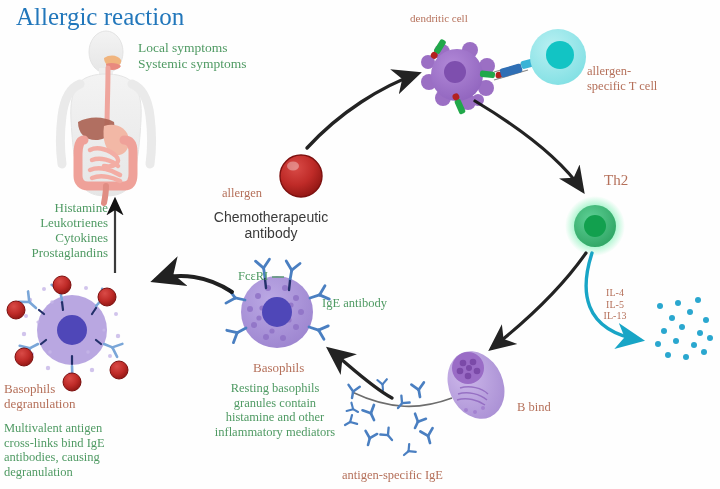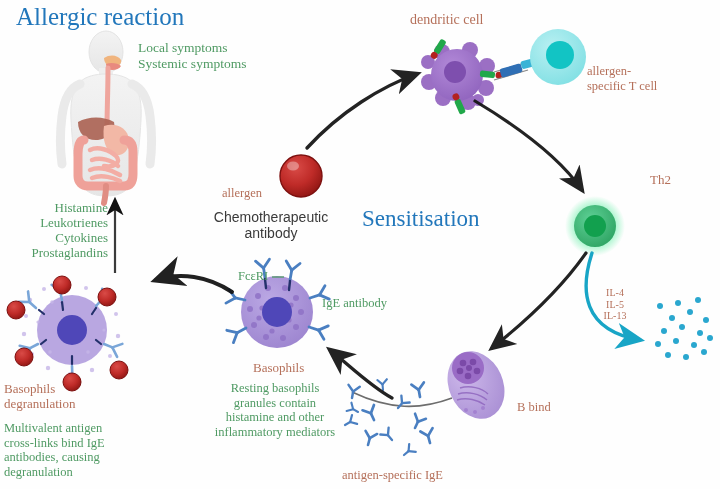--- a/index.html
+++ b/index.html
@@ -414,41 +414,40 @@
         <circle cx="24" cy="357" r="9" fill="url(#gAllergen)" stroke="#7d100f" stroke-width="1"></circle>
         <circle cx="16" cy="310" r="9" fill="url(#gAllergen)" stroke="#7d100f" stroke-width="1"></circle>
       </g>
     </g>
 
     <line x1="272" y1="277" x2="284" y2="277" stroke="#4f9a63" stroke-width="1.3"></line>
   </svg>
 
   <div class="lbl t-title" style="left:16px;top:2px;font-size:25px;">Allergic reaction</div>
 
-  <div class="lbl t-title" style="left:362px;top:206px;font-size:23px;">Sensitisation</div>
 
   <div class="lbl t-green" style="left:138px;top:40px;font-size:13.5px;">Local symptoms
 Systemic symptoms</div>
 
   <div class="lbl t-green" style="left:18px;top:200px;font-size:13px;text-align:right;width:90px;">Histamine
 Leukotrienes
 Cytokines
 Prostaglandins</div>
 
   <div class="lbl t-brown" style="left:222px;top:186px;font-size:12.5px;">allergen</div>
 
   <div class="lbl t-dark" style="left:204px;top:209px;font-size:14px;text-align:center;width:134px;">Chemotherapeutic
 antibody</div>
 
-  <div class="lbl t-brown" style="left:410px;top:12px;font-size:14px;">dendritic cell</div>
+  <div class="lbl t-brown" style="left:410px;top:12px;font-size:11px;">dendritic cell</div>
 
   <div class="lbl t-brown" style="left:587px;top:64px;font-size:12.5px;">allergen-
 specific T cell</div>
 
-  <div class="lbl t-brown" style="left:604px;top:172px;font-size:13px;margin-left:46px;">Th2</div>
+  <div class="lbl t-brown" style="left:604px;top:172px;font-size:15px;">Th2</div>
 
   <div class="lbl t-brown" style="left:590px;top:287px;font-size:10px;text-align:center;width:50px;">IL-4
 IL-5
 IL-13</div>
 
   <div class="lbl t-brown" style="left:517px;top:400px;font-size:12.5px;">B bind</div>
 
   <div class="lbl t-brown" style="left:342px;top:468px;font-size:12.5px;">antigen-specific IgE</div>
 
   <div class="lbl t-green" style="left:238px;top:269px;font-size:12.5px;">FcεRI</div>

